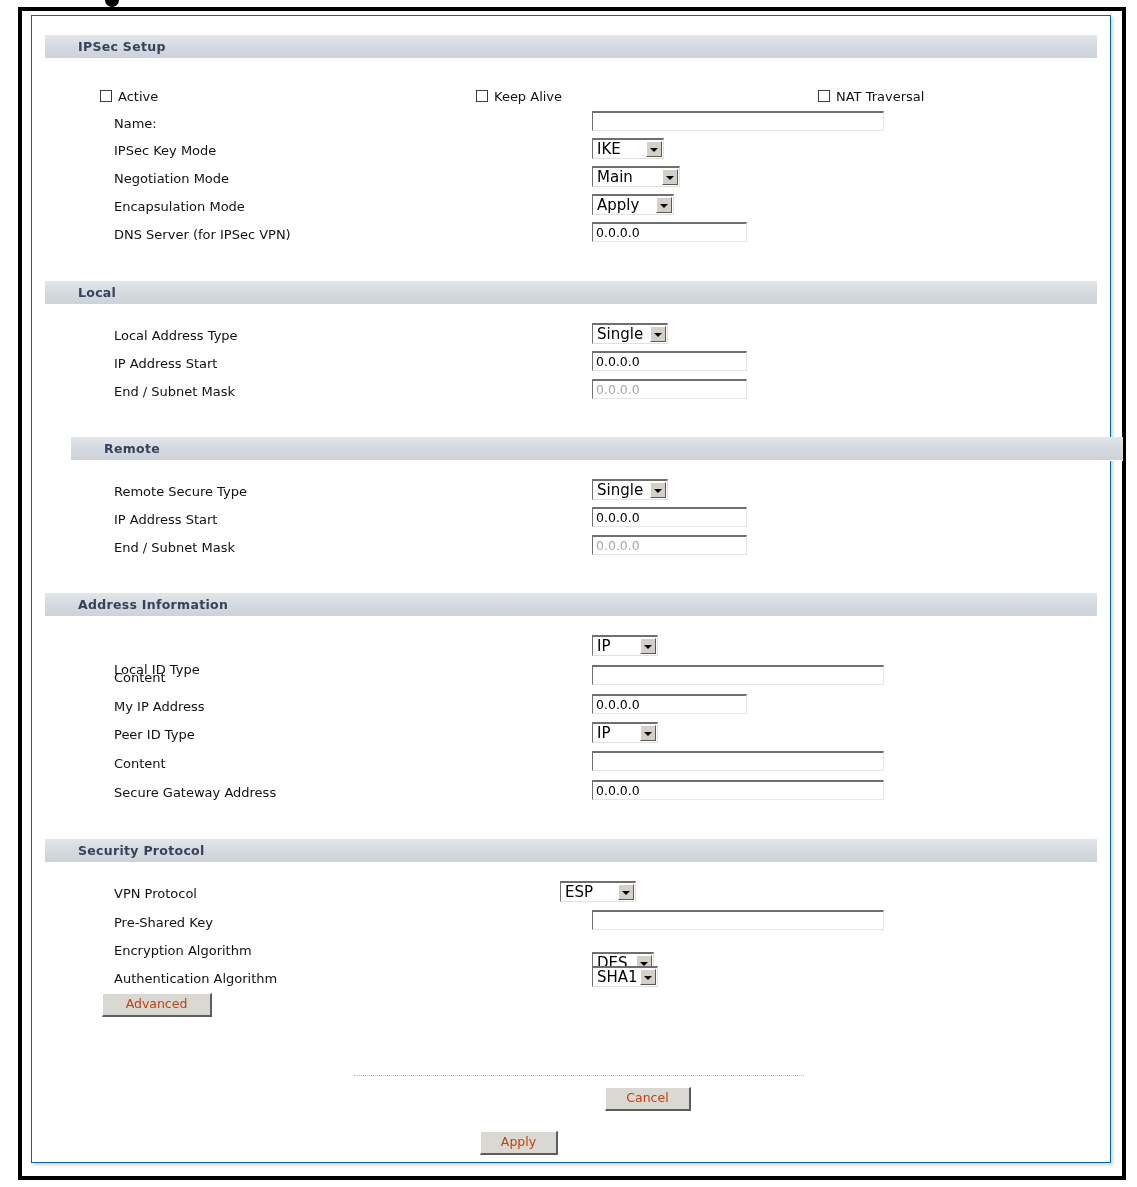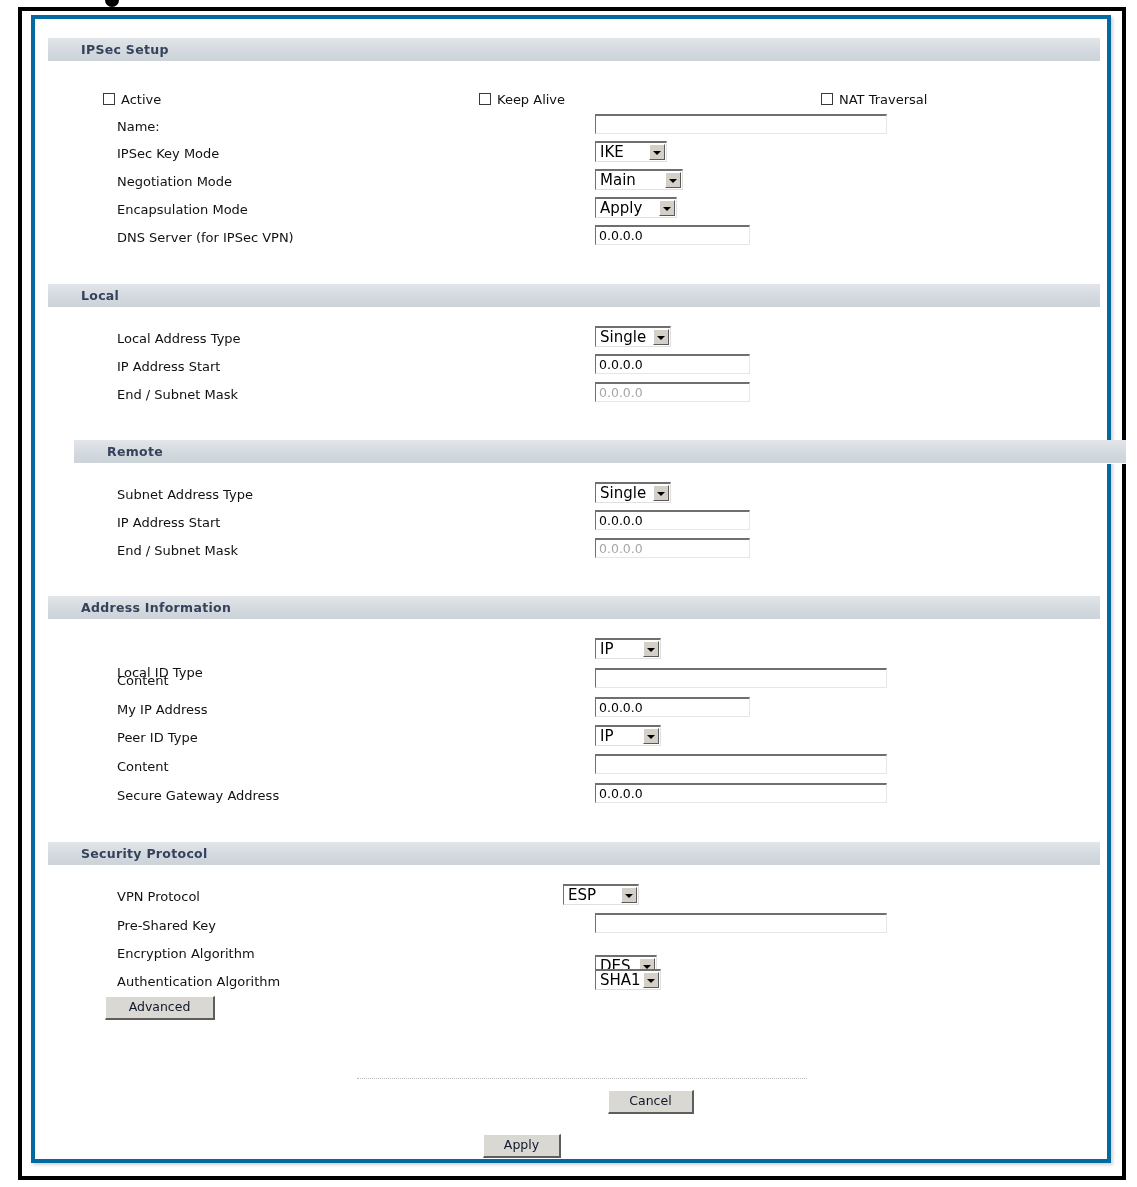--- a/index.html
+++ b/index.html
@@ -63,21 +63,21 @@
   }
 
   
   .panel {
     position: absolute;
     left: 31px;
     top: 15px;
     width: 1080px;
     height: 1148px;
     background: #ffffff;
-    border: 4px solid #0369a1;
+    border: 1px solid #0369a1;
     box-sizing: border-box;
     box-shadow: 2px 2px 3px rgba(0,0,0,0.18);
   }
 
   .panel-inner {
     position: absolute;
     left: 0;
     top: 0;
     right: 0;
     bottom: 0;
@@ -208,21 +208,21 @@
   .btn {
     position: absolute;
     background: #d9d8d2;
     border-top: 1px solid #ffffff;
     border-left: 1px solid #ffffff;
     border-right: 2px solid #5d5d5d;
     border-bottom: 2px solid #5d5d5d;
     box-sizing: border-box;
     font-family: "DejaVu Sans", "Liberation Sans", sans-serif;
     font-size: 12.5px;
-    color: #0f172a;
+    color: #c2410c;
     text-align: center;
     cursor: default;
     line-height: 20px;
   }
 
   
   .dotsep {
     position: absolute;
     border-top: 1px dotted #b9b9b9;
     height: 0;
@@ -294,21 +294,21 @@
     <div class="lbl" style="top:340px;">IP Address Start</div>
     <div class="txt" style="left:560px; top:335px; width:155px;">0.0.0.0</div>
 
     <div class="lbl" style="top:368px;">End / Subnet Mask</div>
     <div class="txt dim" style="left:560px; top:363px; width:155px;">0.0.0.0</div>
 
     <div class="sec-head" style="top:421px;margin-left:26px;">
       <span>Remote</span>
     </div>
 
-    <div class="lbl" style="top:468px;">Subnet Address Type</div>
+    <div class="lbl" style="top:468px;">Remote Secure Type</div>
     <div class="sel" style="left:560px; top:463px; width:76px;">
       <span class="val">Single</span>
       <span class="arrowbox"></span>
     </div>
 
     <div class="lbl" style="top:496px;">IP Address Start</div>
     <div class="txt" style="left:560px; top:491px; width:155px;">0.0.0.0</div>
 
     <div class="lbl" style="top:524px;">End / Subnet Mask</div>
     <div class="txt dim" style="left:560px; top:519px; width:155px;">0.0.0.0</div>

